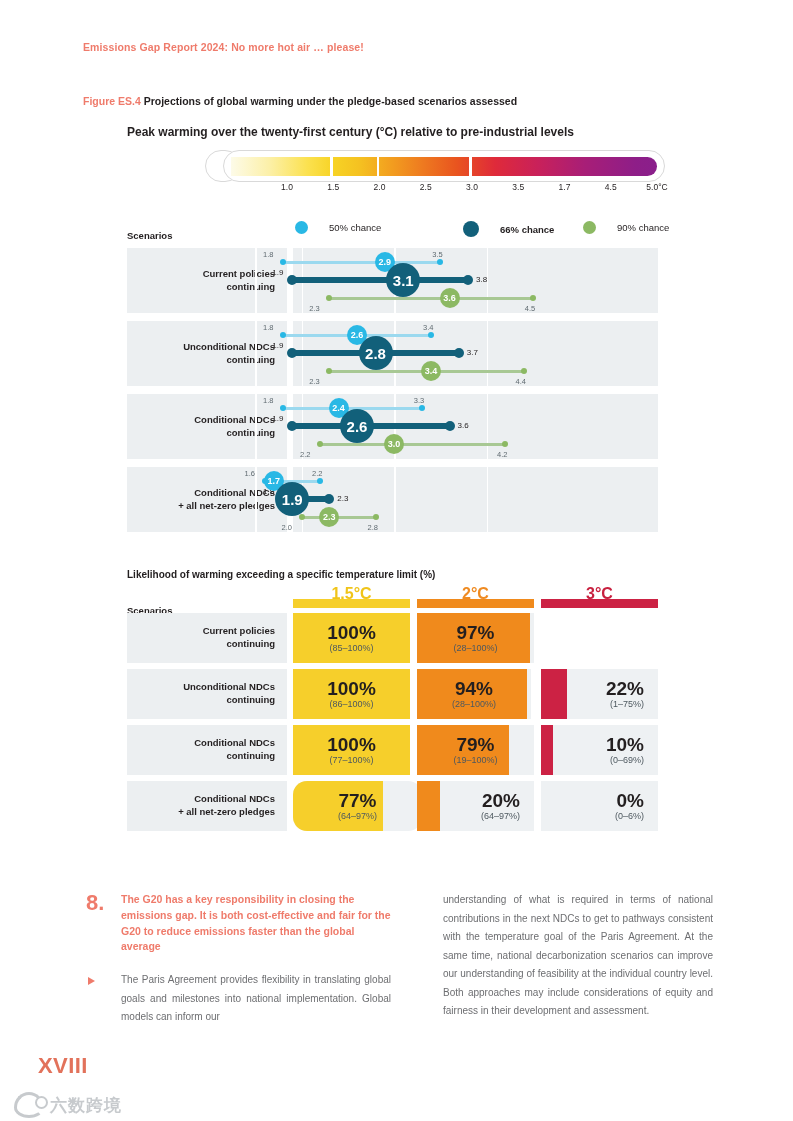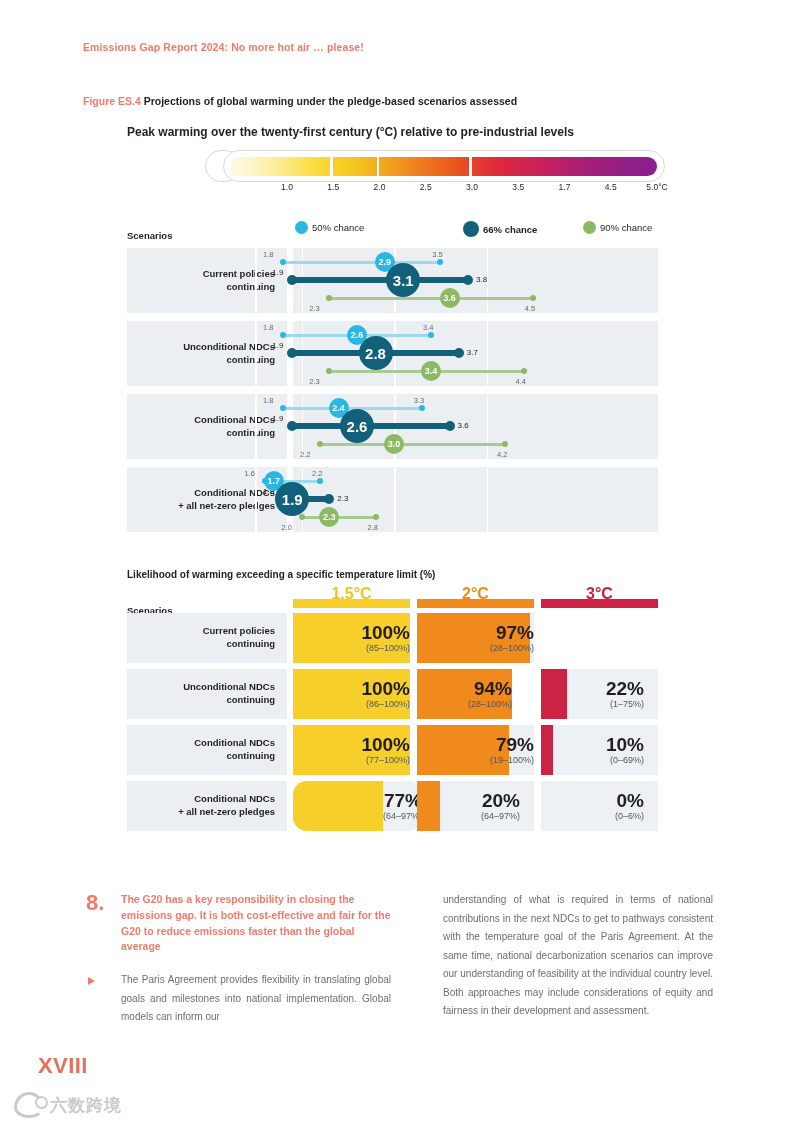--- a/index.html
+++ b/index.html
@@ -49,21 +49,21 @@
 
   .scale-axis { position:absolute; left:205px; top:182px; width:460px; height:18px; }
   .scale-axis .tl {
     position:absolute; top:0; font-size:8.5px; color:#231f20; transform:translateX(-50%);
     white-space:nowrap;
   }
 
   
   .scen-label-a { position:absolute; left:127px; top:230px; font-size:9.5px; font-weight:bold; }
   .legend { position:absolute; left:295px; top:221px; width:380px; height:20px; }
-  .legend .item { position:absolute; top:0; display:flex; align-items:center; gap:4px; }
+  .legend .item { position:absolute; top:0; display:flex; align-items:center; gap:21px; }
   .legend .dot { border-radius:50%; display:block; }
   .legend .txt { font-size:9.5px; color:#231f20; }
   .legend .txt.bold { font-weight:bold; }
 
   
   .rowsA { position:absolute; left:127px; top:248px; width:531px; }
   .rowA { position:relative; height:65px; margin-bottom:8px; }
   .rowA .labelcell {
     position:absolute; left:0; top:0; width:160px; height:65px;
     background:#eceff1; display:flex; align-items:center; justify-content:flex-end;
@@ -111,21 +111,21 @@
     background:#eceff1; display:flex; align-items:center; justify-content:flex-end;
     box-sizing:border-box; padding-right:12px;
   }
   .rowB .labelcell span { font-size:9.5px; font-weight:bold; text-align:right; line-height:1.35; }
   .rowB .cell {
     position:absolute; top:0; height:50px; background:#eef1f3; overflow:hidden;
   }
   .rowB .fillbar { position:absolute; left:0; top:0; height:50px; }
   .rowB .celltext {
     position:absolute; left:0; top:0; height:50px; width:100%;
-    display:flex; flex-direction:column; align-items:flex-end; justify-content:center;
+    display:flex; flex-direction:column; align-items:center; justify-content:center;
   }
   .rowB .celltext.shifted { align-items:flex-end; padding-right:14px; box-sizing:border-box; }
   .rowB .big { font-size:19px; font-weight:bold; color:#231f20; line-height:1.05; }
   .rowB .small { font-size:9px; color:#4d585f; margin-top:1px; }
 
   
   .bullet-num {
     position:absolute; left:86px; top:890px; font-size:22px; font-weight:bold; color:#ef7b6b;
   }
   .headline {
@@ -373,21 +373,21 @@
         <div class="labelcell">
           <span>Unconditional NDCs<br>continuing</span>
         </div>
         <div class="cell" style="left: 166px; width: 117px;">
           <div class="fillbar" style="width: 117px; background: rgb(246, 207, 43);"></div>
           <div class="celltext">
             <div class="big">100%</div>
             <div class="small">(86–100%)</div>
           </div>
         </div>
-        <div class="cell" style="left: 290px; width: 95px;">
+        <div class="cell" style="left: 290px; width: 114px;">
           <div class="fillbar" style="width: 109.98px; background: rgb(240, 138, 28);"></div>
           <div class="celltext">
             <div class="big">94%</div>
             <div class="small">(28–100%)</div>
           </div>
         </div>
         <div class="cell" style="left: 414px; width: 117px;">
           <div class="fillbar" style="width: 25.74px; background: rgb(204, 34, 68);"></div>
           <div class="celltext shifted">
             <div class="big">22%</div>

